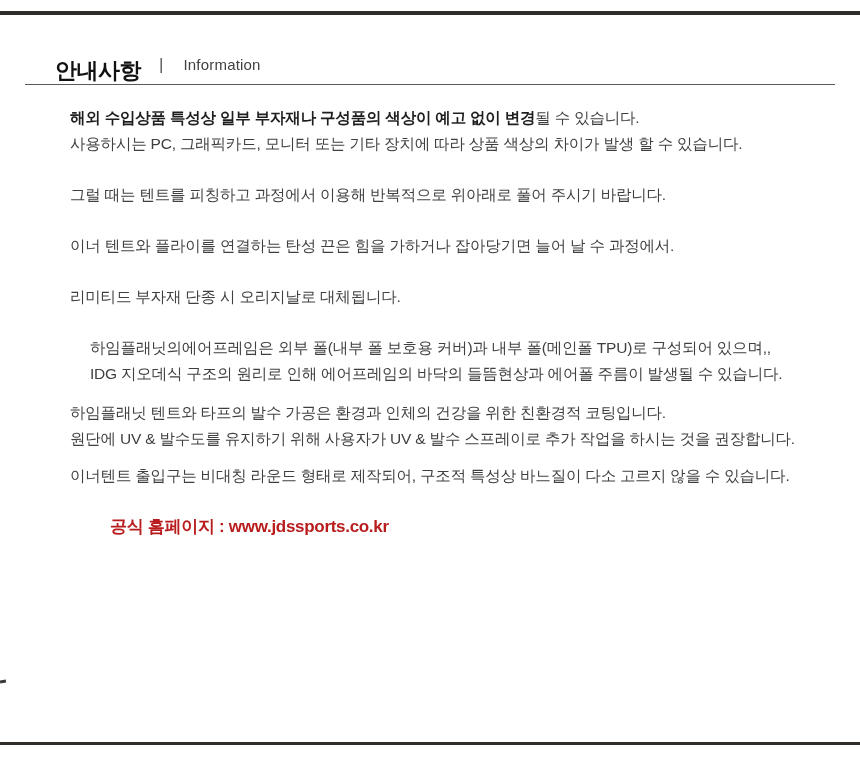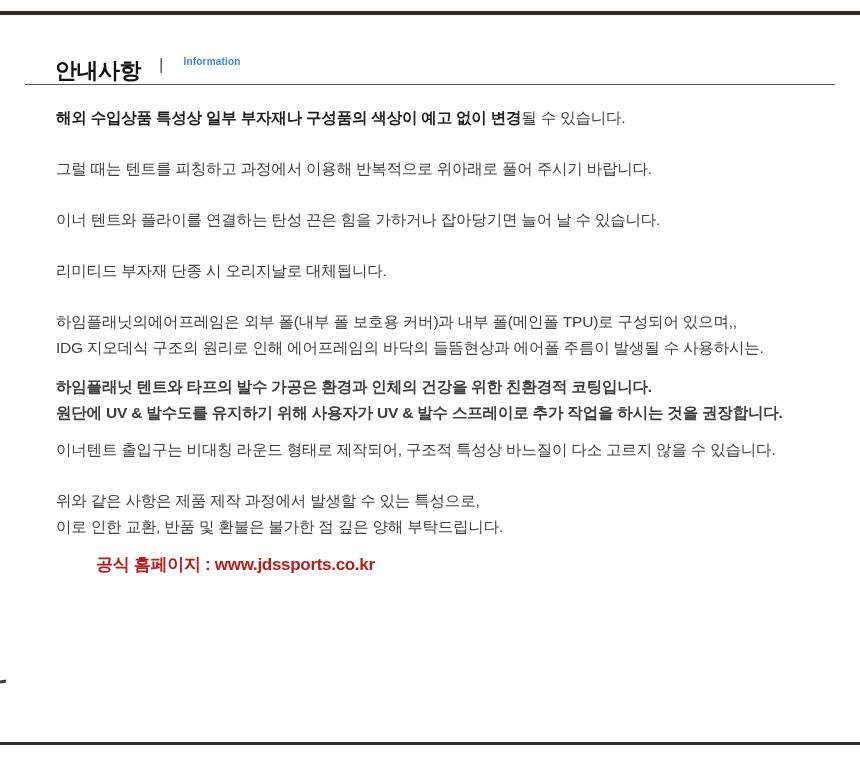--- a/index.html
+++ b/index.html
@@ -32,43 +32,43 @@
     letter-spacing: -0.5px;
   }
   .title-divider {
     font-size: 17px;
     font-weight: 300;
     color: #555555;
     margin: 0 20px 0 18px;
     transform: translateY(-1px);
   }
   .title-en {
-    font-size: 10px;
-    font-weight: 700;
-    color: #3b82f6;
+    font-size: 15px;
+    font-weight: 400;
+    color: #404040;
     letter-spacing: 0.2px;
   }
   .header-rule {
     position: absolute;
     top: 84px; left: 25px;
     width: 810px; height: 1px;
     background: #5a5a5a;
   }
   .content {
     position: absolute;
-    top: 105px; left: 56px;
+    top: 105px; left: 70px;
     width: 790px;
     font-size: 15.5px;
     line-height: 26px;
     color: #3f3f3f;
     letter-spacing: -0.2px;
   }
   .para { margin-bottom: 25px; }
-  .para.mb-13 { margin-bottom: 13px; }
-  .para.mb-11 { margin-bottom: 11px; font-weight: bold; }
+  .para.mb-13 { margin-bottom: 13px; margin-left: 20px; }
+  .para.mb-11 { margin-bottom: 11px; }
   .para.mb-23 { }
   .para.mb-12 { margin-bottom: 12px; }
   .line { white-space: nowrap; }
   .lead-bold { font-weight: 700; color: #1e1e1e; }
   .homepage-line {
     font-size: 17px;
     font-weight: 700;
     color: #b91c1c;
     line-height: 26px;
     white-space: nowrap;
@@ -101,52 +101,49 @@
     <span class="title-divider">|</span>
     <span class="title-en">Information</span>
   </div>
 
   <div class="header-rule"></div>
 
   <div class="content">
 
     <div class="para">
       <div class="line"><span class="lead-bold">해외 수입상품 특성상 일부 부자재나 구성품의 색상이 예고 없이 변경</span><span>될 수 있습니다.</span></div>
+      <div class="line">사용하시는 PC, 그래픽카드, 모니터 또는 기타 장치에 따라 상품 색상의 차이가 발생 할 수 있습니다.</div>
     </div>
 
     <div class="para">
       <div class="line">그럴 때는 텐트를 피칭하고 과정에서 이용해 반복적으로 위아래로 풀어 주시기 바랍니다.</div>
     </div>
 
     <div class="para">
-      <div class="line">이너 텐트와 플라이를 연결하는 탄성 끈은 힘을 가하거나 잡아당기면 늘어 날 수 있습니다.</div>
+      <div class="line">이너 텐트와 플라이를 연결하는 탄성 끈은 힘을 가하거나 잡아당기면 늘어 날 수 과정에서.</div>
     </div>
 
     <div class="para">
       <div class="line">리미티드 부자재 단종 시 오리지날로 대체됩니다.</div>
     </div>
 
     <div class="para mb-13">
       <div class="line">하임플래닛의에어프레임은 외부 폴(내부 폴 보호용 커버)과 내부 폴(메인폴 TPU)로 구성되어 있으며,,</div>
-      <div class="line">IDG 지오데식 구조의 원리로 인해 에어프레임의 바닥의 들뜸현상과 에어폴 주름이 발생될 수 사용하시는.</div>
+      <div class="line">IDG 지오데식 구조의 원리로 인해 에어프레임의 바닥의 들뜸현상과 에어폴 주름이 발생될 수 있습니다.</div>
     </div>
 
     <div class="para mb-11">
       <div class="line">하임플래닛 텐트와 타프의 발수 가공은 환경과 인체의 건강을 위한 친환경적 코팅입니다.</div>
       <div class="line">원단에 UV &amp; 발수도를 유지하기 위해 사용자가 UV &amp; 발수 스프레이로 추가 작업을 하시는 것을 권장합니다.</div>
     </div>
 
     <div class="para mb-23">
       <div class="line">이너텐트 출입구는 비대칭 라운드 형태로 제작되어, 구조적 특성상 바느질이 다소 고르지 않을 수 있습니다.</div>
     </div>
 
-    <div class="para mb-12">
-      <div class="line">위와 같은 사항은 제품 제작 과정에서 발생할 수 있는 특성으로,</div>
-      <div class="line">이로 인한 교환, 반품 및 환불은 불가한 점 깊은 양해 부탁드립니다.</div>
-    </div>
 
     <div class="homepage-line">공식 홈페이지 : www.jdssports.co.kr</div>
 
   </div>
 
   <div class="edge-artifact"></div>
 
   <div class="bottom-rule"></div>
 
 </div>

